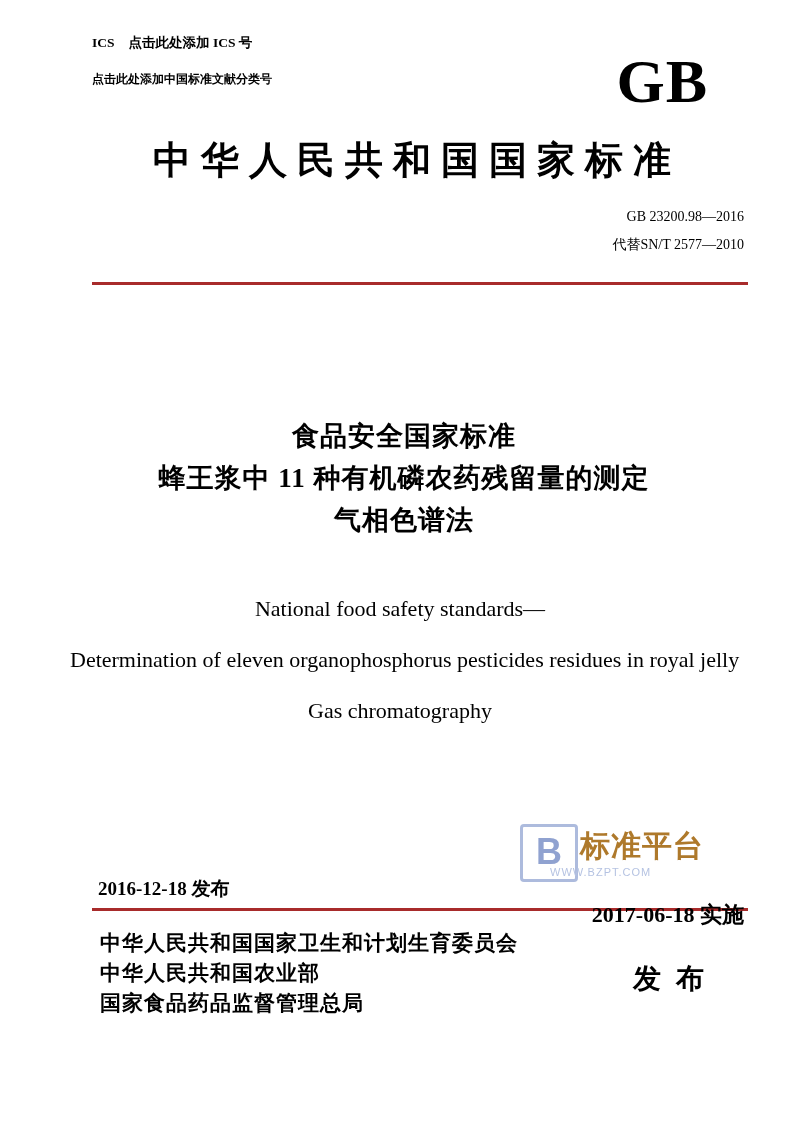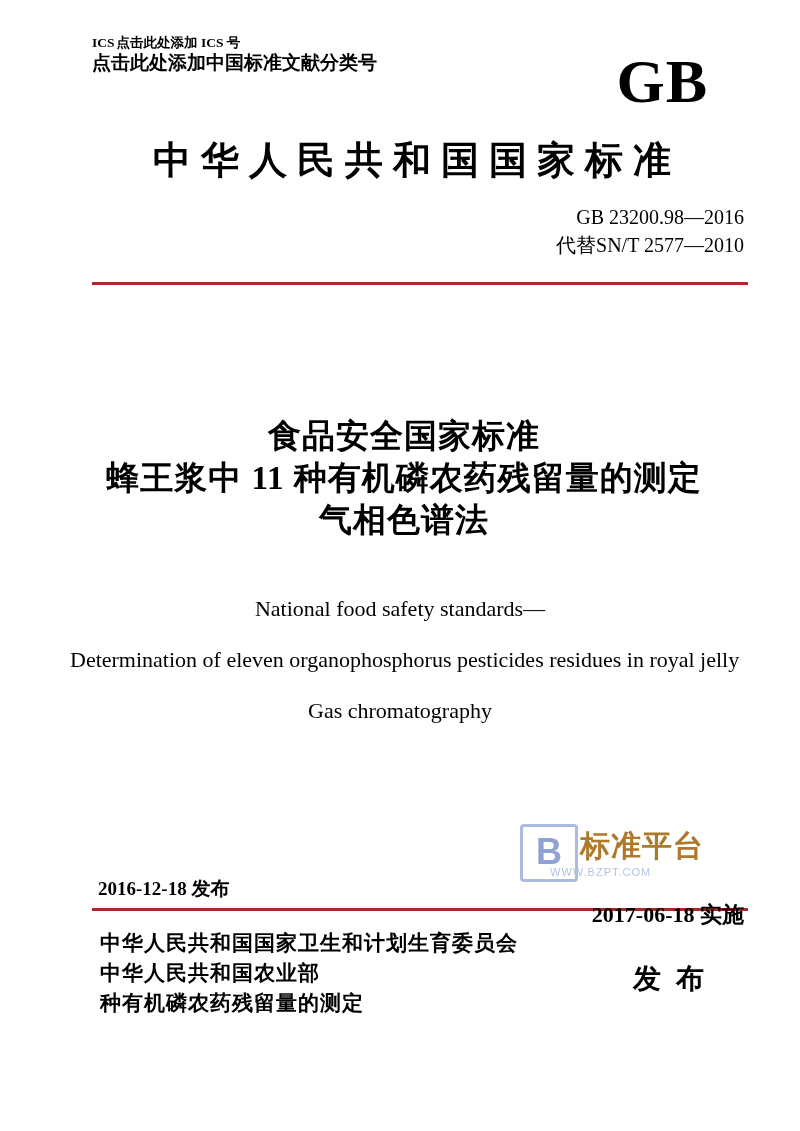--- a/index.html
+++ b/index.html
@@ -31,27 +31,27 @@
     width: 616px;
   }
   .ics-line {
     font-family: "Liberation Serif", serif;
     font-size: 13.5px;
     font-weight: bold;
     letter-spacing: 0px;
     line-height: 18px;
     white-space: nowrap;
   }
-  .ics-line .ics-tag { margin-right: 2px; }
+  .ics-line .ics-tag { margin-right: 14px; }
   .cls-line {
     font-family: Liberation Sans, sans-serif;
-    font-size: 19px;
+    font-size: 12px;
     font-weight: bold;
     line-height: 18px;
-    margin-top: 2px;
+    margin-top: 18px;
     white-space: nowrap;
   }
   .gb-logo {
     position: absolute;
     right: 0;
     top: 16px;
     font-family: Liberation Serif, serif;
     font-size: 62px;
     font-weight: bold;
     letter-spacing: 1px;
@@ -72,21 +72,21 @@
     white-space: nowrap;
   }
 
   
   .std-no {
     position: absolute;
     right: 56px;
     top: 203px;
     text-align: right;
     font-family: "Liberation Serif", serif;
-    font-size: 20px;
+    font-size: 14px;
     line-height: 28px;
   }
   .std-no div { white-space: nowrap; }
 
   
   .rule-top {
     position: absolute;
     left: 92px;
     top: 282px;
     width: 656px;
@@ -105,21 +105,21 @@
   
   .main-title {
     position: absolute;
     left: 92px;
     top: 415px;
     width: 624px;
     text-align: center;
   }
   .main-title .ln {
     font-family: "Liberation Serif", serif;
-    font-size: 33px;
+    font-size: 27px;
     font-weight: bold;
     line-height: 42px;
     letter-spacing: 1px;
     white-space: nowrap;
   }
 
   
   .en-title {
     position: absolute;
     left: 70px;
@@ -264,17 +264,17 @@
     <div class="wm-text">标准平台</div>
     <div class="wm-url">WWW.BZPT.COM</div>
   </div>
 
   <div class="date-issue">2016-12-18 发布</div>
   <div class="date-impl">2017-06-18 实施</div>
 
   <div class="issuers">
     <div class="issuer-line">中华人民共和国国家卫生和计划生育委员会</div>
     <div class="issuer-line">中华人民共和国农业部</div>
-    <div class="issuer-line">种有机磷农药残留量的测定</div>
+    <div class="issuer-line">国家食品药品监督管理总局</div>
     <div class="issue-word">发 布</div>
   </div>
 
 </div>
 
 </body></html>

